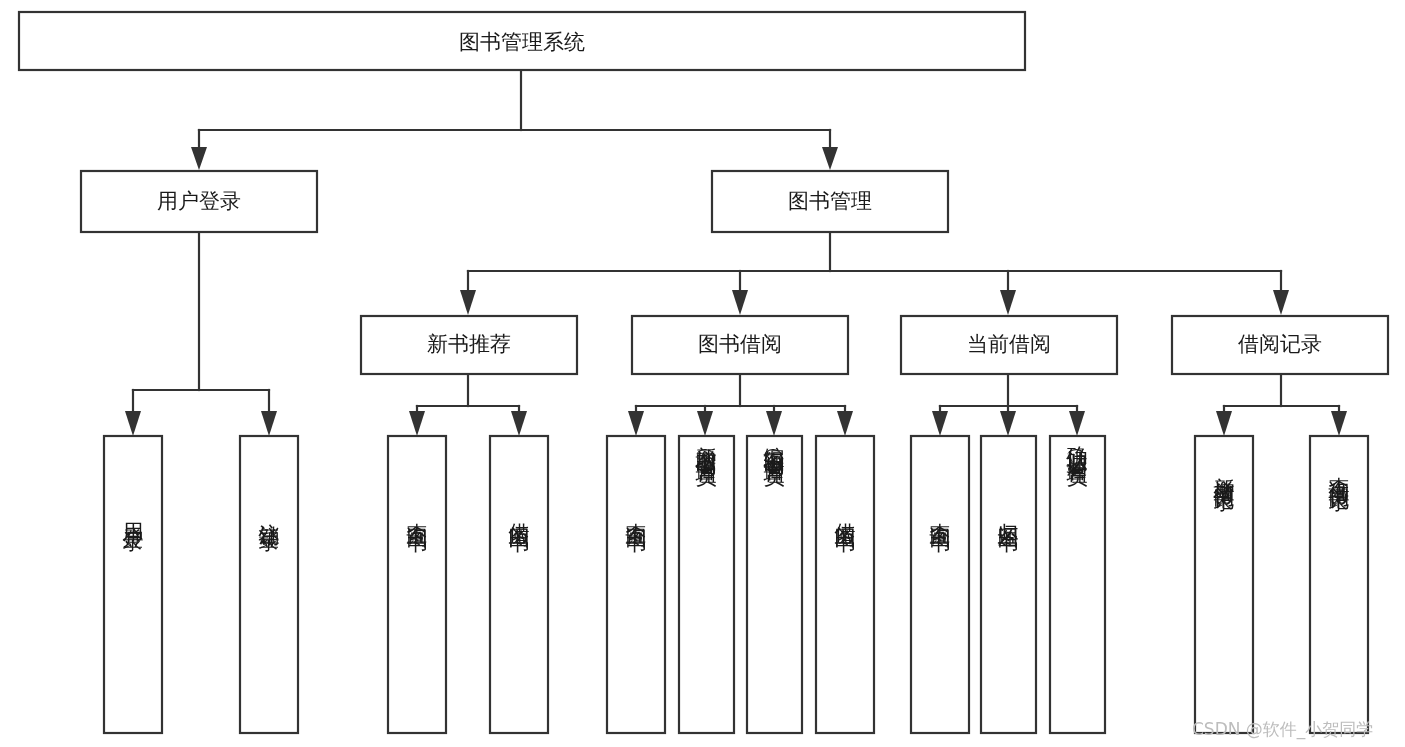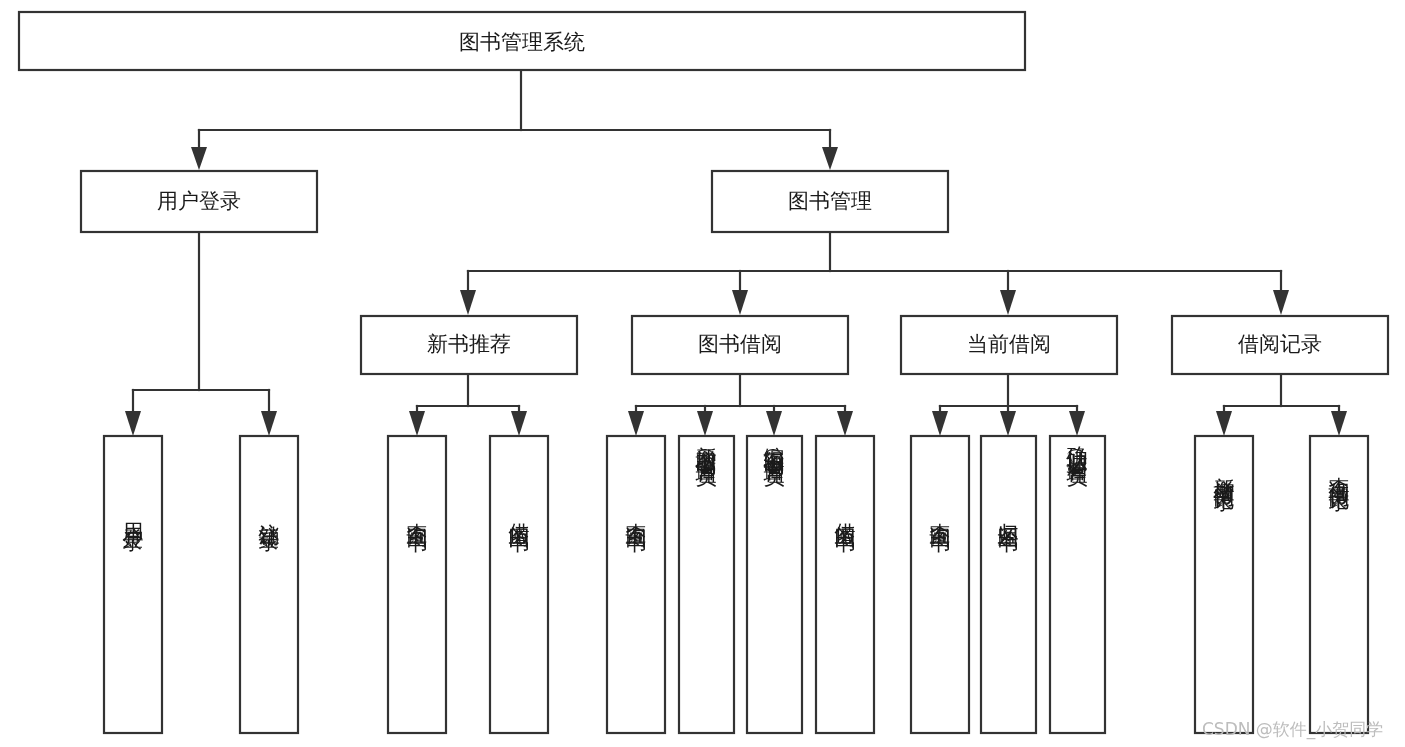--- a/index.html
+++ b/index.html
@@ -58,21 +58,20 @@
     text-anchor: middle;
     letter-spacing: 3px;
   }
   .watermark {
     position: absolute;
     font-family: "DejaVu Sans", "Liberation Sans", sans-serif;
     font-size: 17px;
     color: #bdbdbd;
     white-space: nowrap;
     user-select: none;
-    margin-left: 10px;
   }
 </style>
 </head>
 <body>
 
 <div id="diagram-root">
 
   <svg id="tree-svg" viewBox="0 0 1405 747">
 
     <g>

